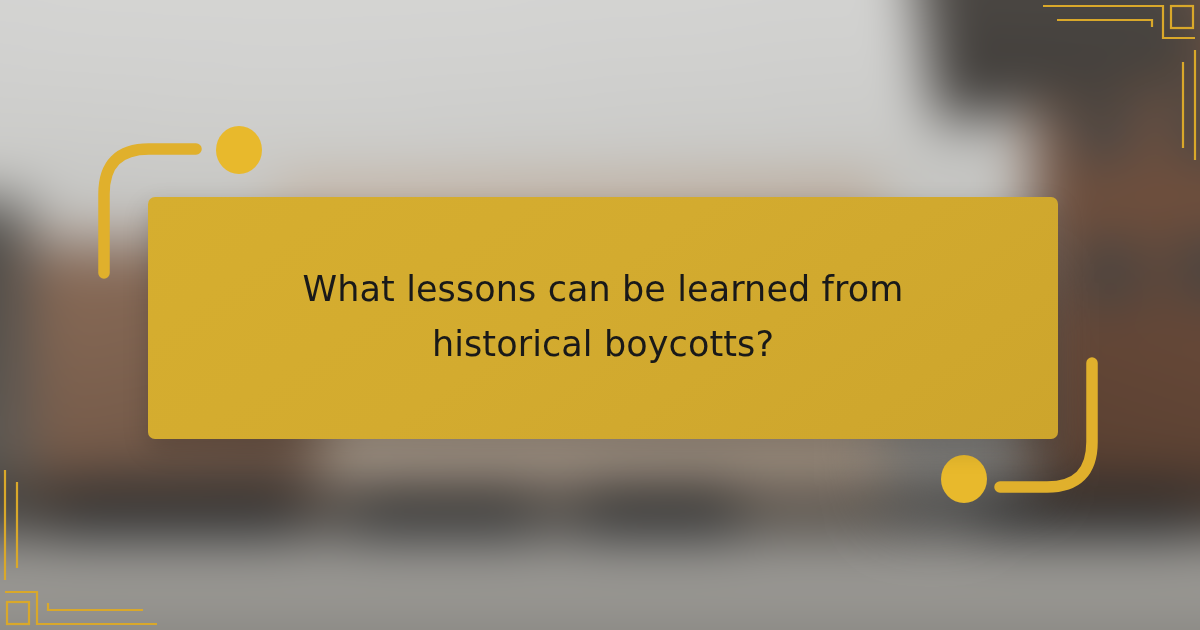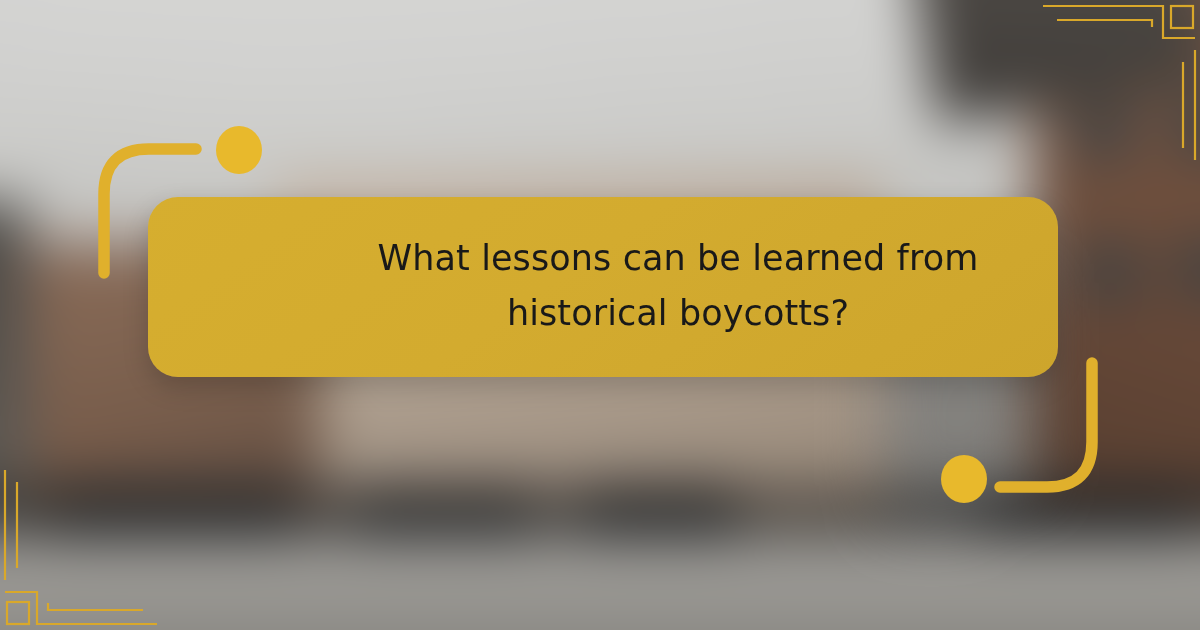--- a/index.html
+++ b/index.html
@@ -145,27 +145,27 @@
 
   .elbow-tl { left: 96px; top: 136px; }
   .elbow-br { left: 988px; top: 355px; }
 
   
   .card {
     position: absolute;
     left: 148px;
     top: 197px;
     width: 910px;
-    height: 180px;
+    height: 242px;
     background: linear-gradient(145deg, #d6ae2f 0%, #d3ab2f 45%, #cda52c 100%);
-    border-radius: 30px;
+    border-radius: 7px;
     box-shadow: 0 10px 26px rgba(0,0,0,0.18);
     display: flex;
     align-items: center;
-    justify-content: flex-end;
+    justify-content: center;
   }
   .card-title {
     width: 760px;
     margin: 0;
     text-align: center;
     font-family: "DejaVu Sans", sans-serif;
     font-weight: 400;
     font-size: 35px;
     line-height: 1.58;
     letter-spacing: 0.1px;

